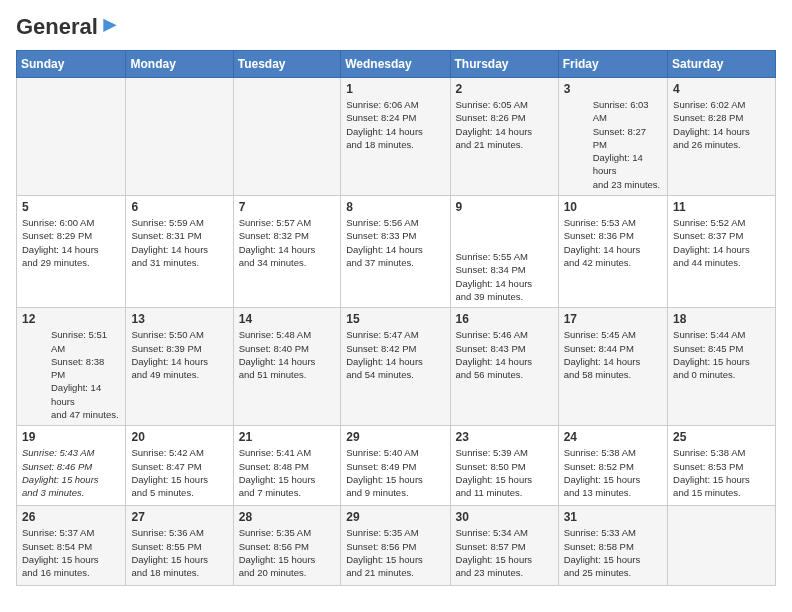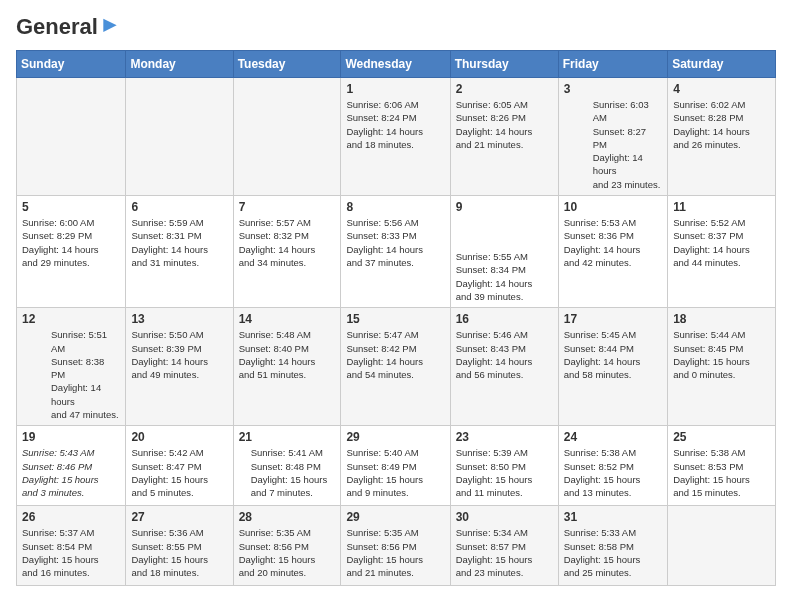--- a/index.html
+++ b/index.html
@@ -262,21 +262,21 @@
         </td>
         <td>
           <span class="day-num">20</span>
           <div class="day-info" style="white-space: pre-line;">Sunrise: 5:42 AM
 Sunset: 8:47 PM
 Daylight: 15 hours
 and 5 minutes.</div>
         </td>
         <td>
           <span class="day-num">21</span>
-          <div class="day-info" style="white-space: pre-line; margin-left: 12px;">Sunrise: 5:41 AM
+          <div class="day-info" style="white-space: pre-line;">Sunrise: 5:41 AM
 Sunset: 8:48 PM
 Daylight: 15 hours
 and 7 minutes.</div>
         </td>
         <td>
           <span class="day-num">29</span>
           <div class="day-info" style="white-space: pre-line;">Sunrise: 5:40 AM
 Sunset: 8:49 PM
 Daylight: 15 hours
 and 9 minutes.</div>

